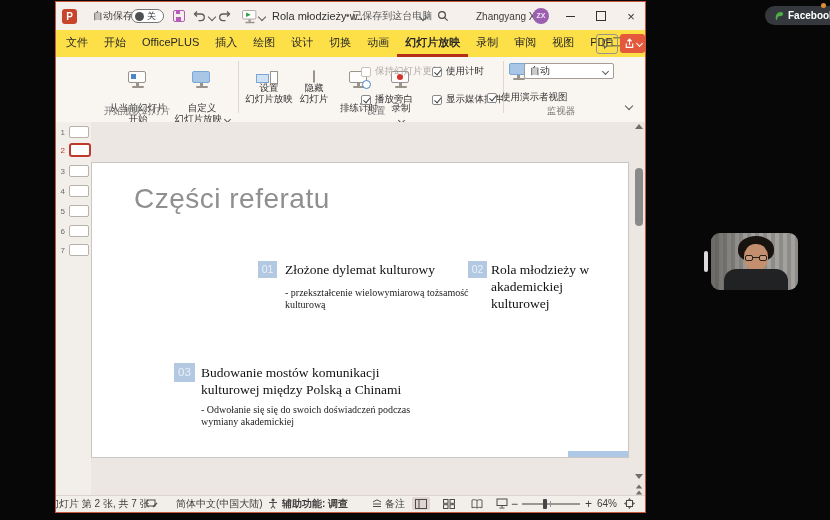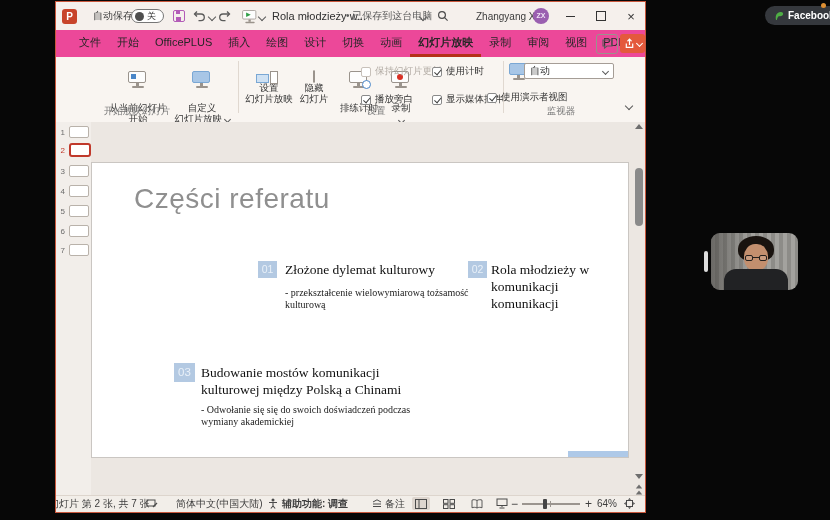--- a/index.html
+++ b/index.html
@@ -26,22 +26,22 @@
   .floppy::after{content:"";position:absolute;bottom:0;left:2px;width:5px;height:4px;background:#b35cb8;}
   .chev{display:inline-block;width:5px;height:5px;border-right:1.3px solid #5a5a5a;
     border-bottom:1.3px solid #5a5a5a;transform:rotate(45deg);}
   .win-btn{position:absolute;top:0;width:28px;height:28px;display:flex;align-items:center;justify-content:center;color:#333;}
   .bar-min{width:9px;height:1px;background:#333;}
   .box-max{width:8px;height:8px;border:1px solid #333;}
   .avatar{position:absolute;left:477px;top:6px;width:16px;height:16px;border-radius:50%;
     background:#9a5fb0;color:#efe3f5;font-size:7px;font-weight:bold;text-align:center;line-height:16px;}
 
   
-  .tabsrow{position:absolute;left:0;top:28px;width:100%;height:27px;background:#ec4899;
-    display:flex;align-items:flex-end;padding-left:15px;box-sizing:border-box;}
+  .tabsrow{position:absolute;left:0;top:28px;width:100%;height:27px;background:#fde047;
+    display:flex;align-items:flex-end;padding-left:2px;box-sizing:border-box;}
   .tab{font-size:11px;color:#262626;padding:0 8px;line-height:23px;height:23px;border-bottom:3px solid transparent;white-space:nowrap;}
   .tab.active{font-weight:bold;border-bottom-color:#b5301a;}
   .tab-iconbtn{position:absolute;top:32px;display:flex;align-items:center;justify-content:center;}
 
   
   .ribbon{position:absolute;left:0;top:55px;width:100%;height:65px;background:#f9f5f1;border-bottom:1px solid #e2dad2;}
   .rbtn{position:absolute;top:3px;text-align:center;font-size:9.5px;line-height:11px;color:#333;white-space:pre-line;}
   .rlabel{position:absolute;top:48px;font-size:9.5px;color:#7a7a7a;text-align:center;}
   .vsep{position:absolute;top:4px;height:52px;width:1px;background:#e0d8d0;}
   .mon{position:relative;display:block;width:22px;height:19px;margin:0 auto 1px;}
@@ -317,21 +317,21 @@
       </div>
 
       <div class="slide">
         <div class="slide-title">Części referatu</div>
 
         <div class="badge" style="left:166px;top:98px;">01</div>
         <div class="it-head" style="left:193px;top:98px;width:170px;">Złożone dylemat kulturowy</div>
         <div class="it-sub" style="left:193px;top:124px;width:190px;">- przekształcenie wielowymiarową tożsamość kulturową</div>
 
         <div class="badge" style="left:376px;top:98px;">02</div>
-        <div class="it-head" style="left:399px;top:98px;width:132px;">Rola młodzieży w komunikacji komunikacji</div>
+        <div class="it-head" style="left:399px;top:98px;width:132px;">Rola młodzieży w akademickiej kulturowej</div>
 
         <div class="badge big" style="left:82px;top:200px;">03</div>
         <div class="it-head" style="left:109px;top:201px;width:238px;">Budowanie mostów komunikacji kulturowej między Polską a Chinami</div>
         <div class="it-sub" style="left:109px;top:241px;width:224px;">- Odwołanie się się do swoich doświadczeń podczas wymiany akademickiej</div>
 
         <div class="slide-strip"></div>
       </div>
 
       <div class="vscroll">
         <div class="sbtn" style="top:2px;">

